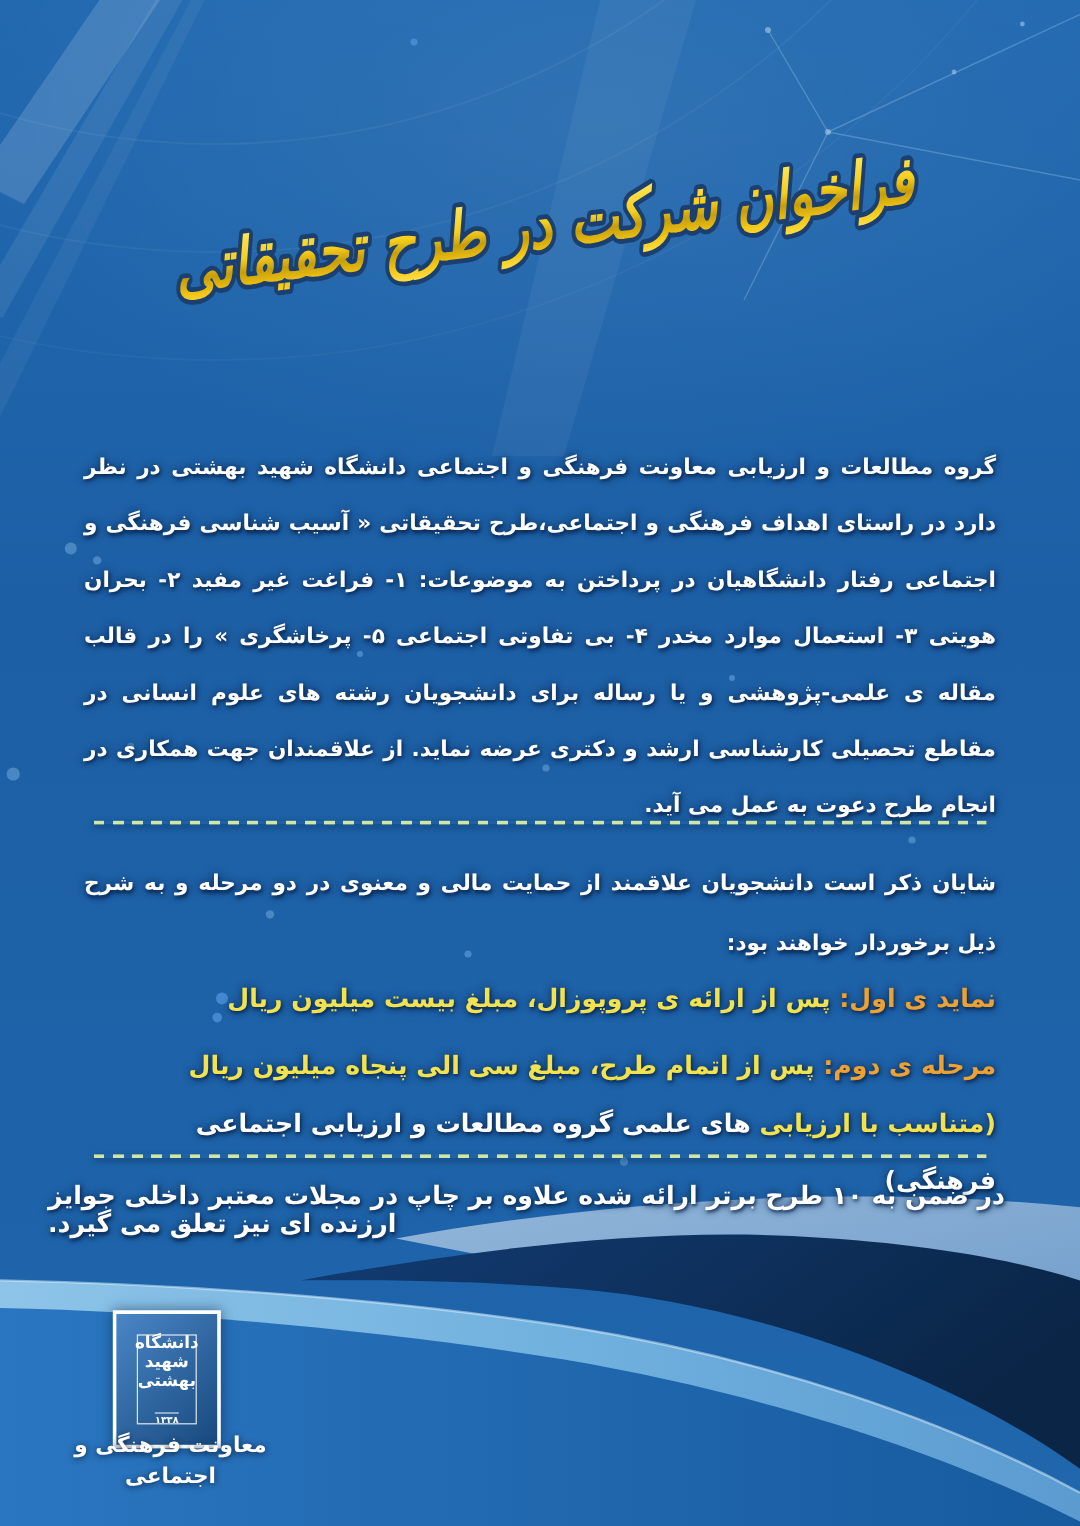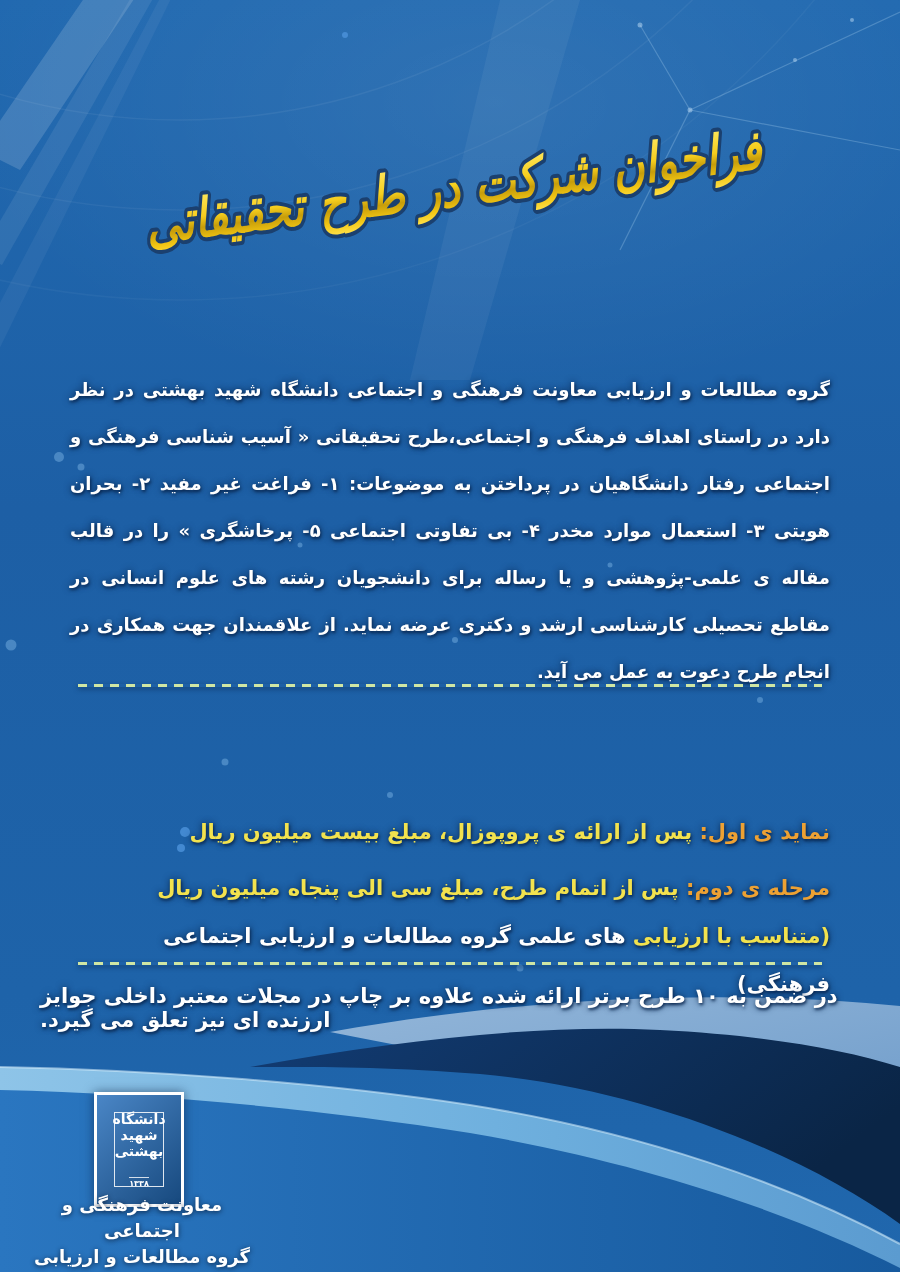--- a/index.html
+++ b/index.html
@@ -134,20 +134,21 @@
         </linearGradient>
       </defs>
       <text x="345" y="132" text-anchor="middle" font-family="DejaVu Sans, sans-serif" font-size="54" font-weight="bold" font-style="italic" fill="url(#gold)" stroke="#1b406f" stroke-width="8" paint-order="stroke" stroke-linejoin="round" style="direction:rtl" textLength="620" lengthAdjust="spacingAndGlyphs">فراخوان شرکت در طرح تحقیقاتی</text>
     </svg>
   </div>
 
   <div class="txt para p1">گروه مطالعات و ارزیابی معاونت فرهنگی و اجتماعی دانشگاه شهید بهشتی در نظر دارد در راستای اهداف فرهنگی و اجتماعی،طرح تحقیقاتی « آسیب شناسی فرهنگی و اجتماعی رفتار دانشگاهیان در پرداختن به موضوعات: ۱- فراغت غیر مفید ۲- بحران هویتی ۳- استعمال موارد مخدر ۴- بی تفاوتی اجتماعی ۵- پرخاشگری » را در قالب مقاله ی علمی-پژوهشی و یا رساله برای دانشجویان رشته های علوم انسانی در مقاطع تحصیلی کارشناسی ارشد و دکتری عرضه نماید. از علاقمندان جهت همکاری در انجام طرح دعوت به عمل می آید.</div>
 
   <div class="sep sep1"></div>
 
+  <div class="txt para p2">شایان ذکر است دانشجویان علاقمند از حمایت مالی و معنوی در دو مرحله و به شرح ذیل برخوردار خواهند بود:</div>
 
   <div class="stage stage1">
     <span class="stage-label">نماید ی اول:</span>
     <span class="stage-text">پس از ارائه ی پروپوزال، مبلغ بیست میلیون ریال</span>
   </div>
 
   <div class="stage stage2">
     <span class="stage-label">مرحله ی دوم:</span>
     <span class="stage-text">پس از اتمام طرح، مبلغ سی الی پنجاه میلیون ریال (متناسب با ارزیابی</span>
     <span class="stage-plain">های علمی گروه مطالعات و ارزیابی اجتماعی فرهنگی)</span>
@@ -161,16 +162,15 @@
     <div class="logo-inner">
       <div class="logo-line">دانشگاه</div>
       <div class="logo-line">شهید</div>
       <div class="logo-line">بهشتی</div>
       <div class="logo-year">۱۳۳۸</div>
     </div>
   </div>
 
   <div class="dept">
     <div>معاونت فرهنگی و اجتماعی</div>
-    <div>گروه مطالعات و ارزیابی</div>
   </div>
 
 </div>
 
 </body></html>

